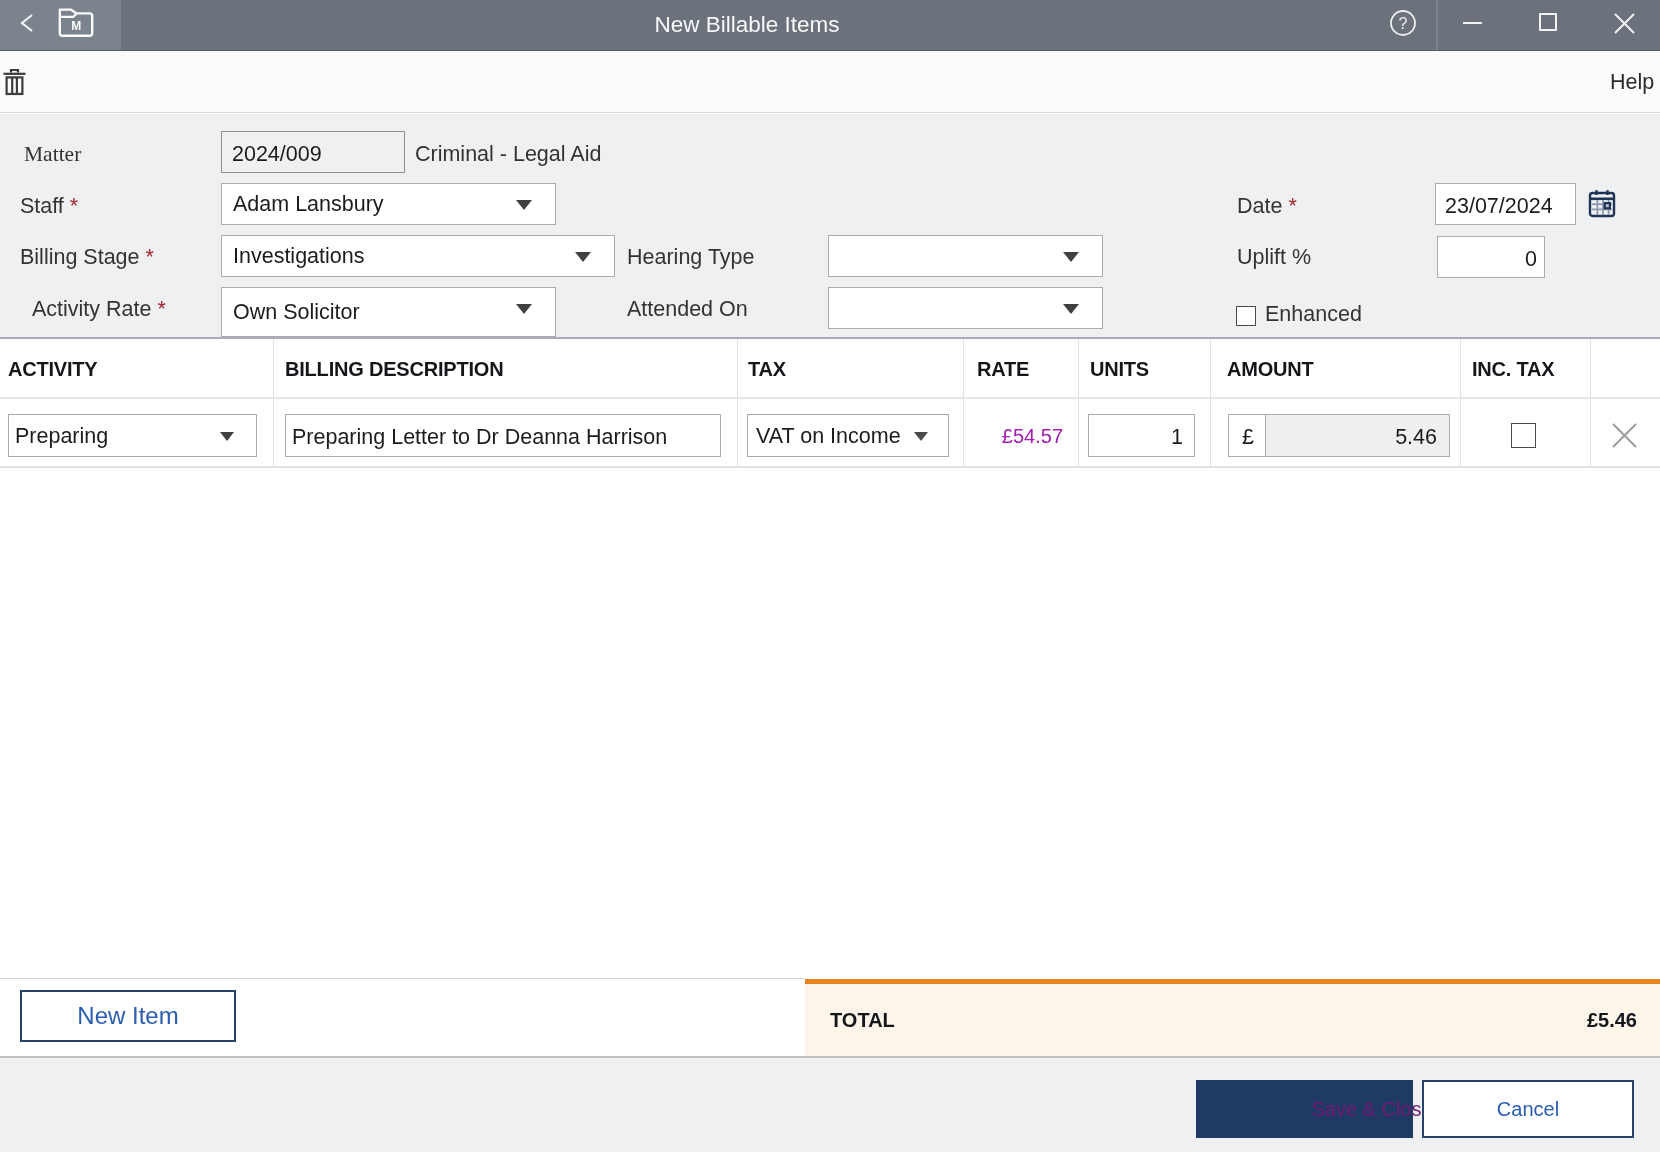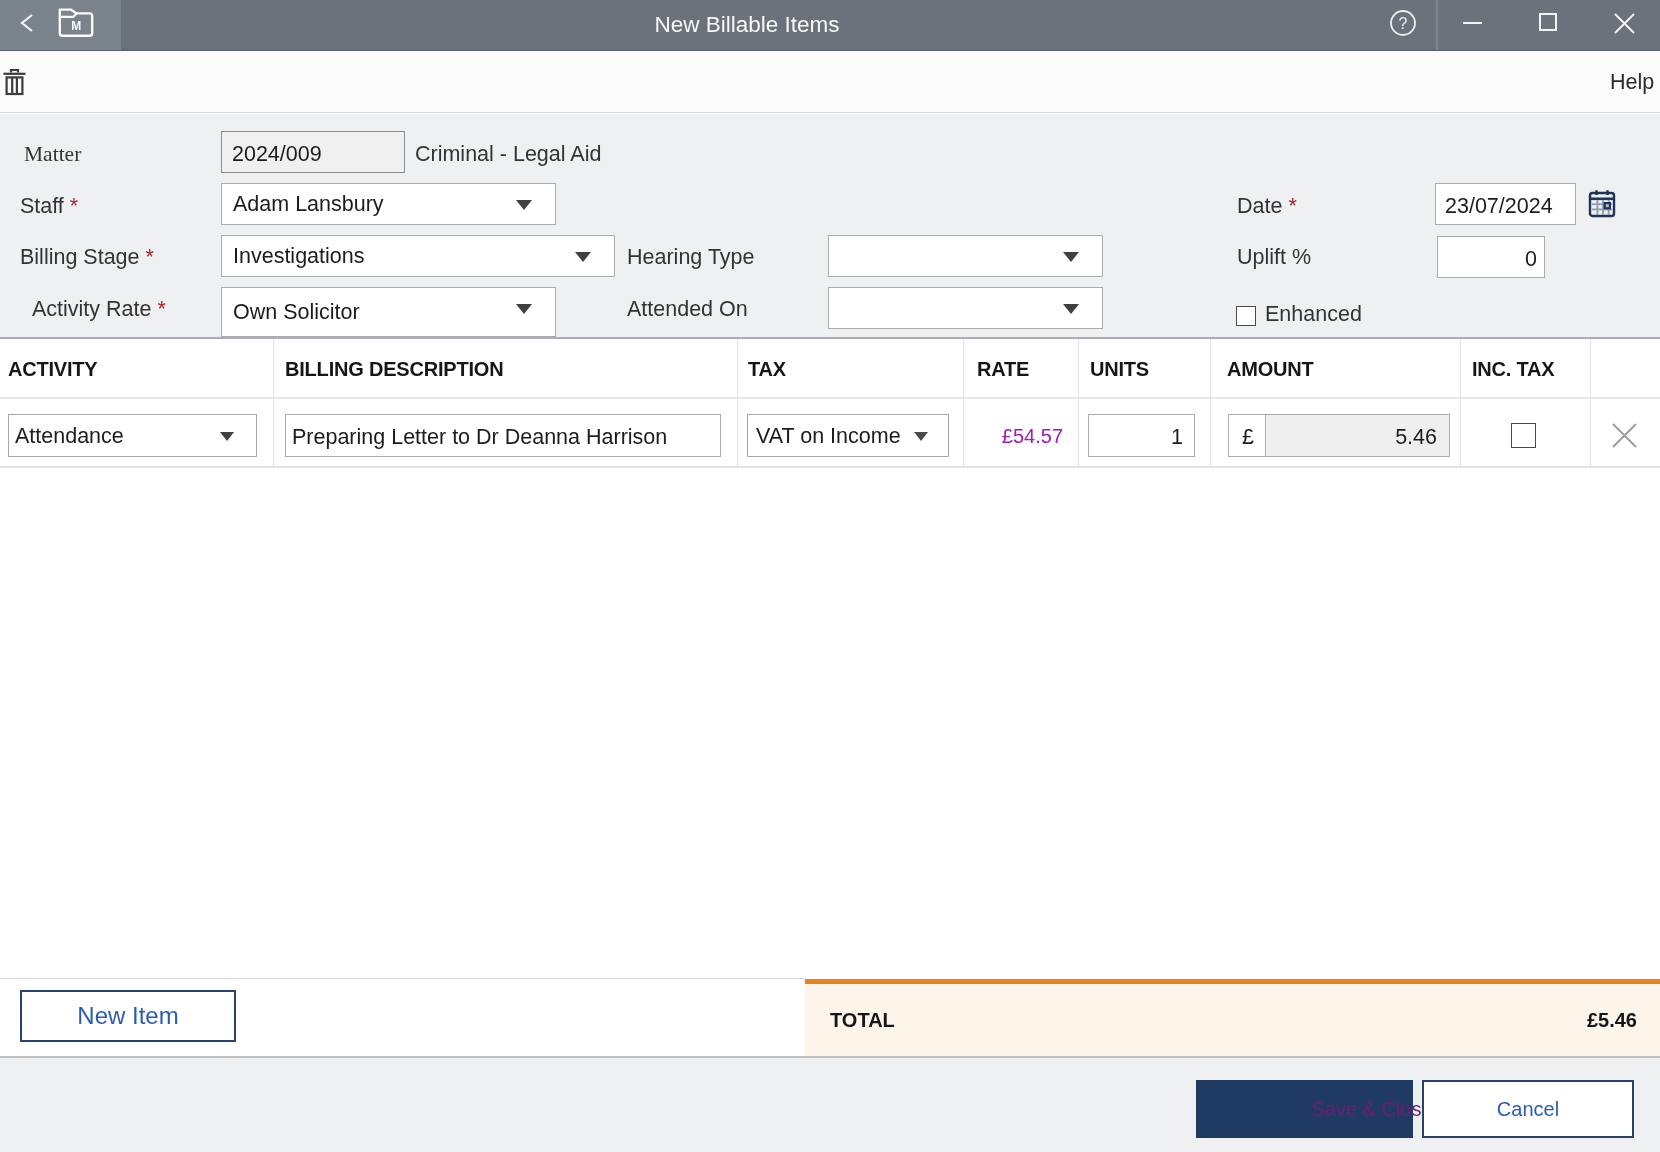--- a/index.html
+++ b/index.html
@@ -139,21 +139,21 @@
 
 <div class="hdr" style="left:8px;top:358px;">ACTIVITY</div>
 <div class="hdr" style="left:285px;top:358px;">BILLING DESCRIPTION</div>
 <div class="hdr" style="left:748px;top:358px;">TAX</div>
 <div class="hdr" style="left:977px;top:358px;">RATE</div>
 <div class="hdr" style="left:1090px;top:358px;">UNITS</div>
 <div class="hdr" style="left:1227px;top:358px;">AMOUNT</div>
 <div class="hdr" style="left:1472px;top:358px;">INC. TAX</div>
 
 <div class="dd" style="left:8px;top:414px;width:249px;height:43px;border-color:#a9a9a9;">
-  <div class="txt" style="left:6px;">Attendance</div>
+  <div class="txt" style="left:6px;">Preparing</div>
   <div class="tri" style="right:22px;top:17px;border-left-width:7.5px;border-right-width:7.5px;border-top-width:9px;"></div>
 </div>
 
 <div class="abs" style="left:285px;top:414px;width:436px;height:43px;background:#fff;border:1px solid #ababab;"></div>
 <div class="abs" style="left:292px;top:425px;font-size:21.5px;color:#1c1c1c;">Preparing Letter to Dr Deanna Harrison</div>
 
 <div class="dd" style="left:747px;top:414px;width:202px;height:43px;border-color:#a9a9a9;">
   <div class="txt" style="left:8px;">VAT on Income</div>
   <div class="tri" style="right:20px;top:17px;border-left-width:7.5px;border-right-width:7.5px;border-top-width:9px;border-top-color:#4a4a4a;"></div>
 </div>

